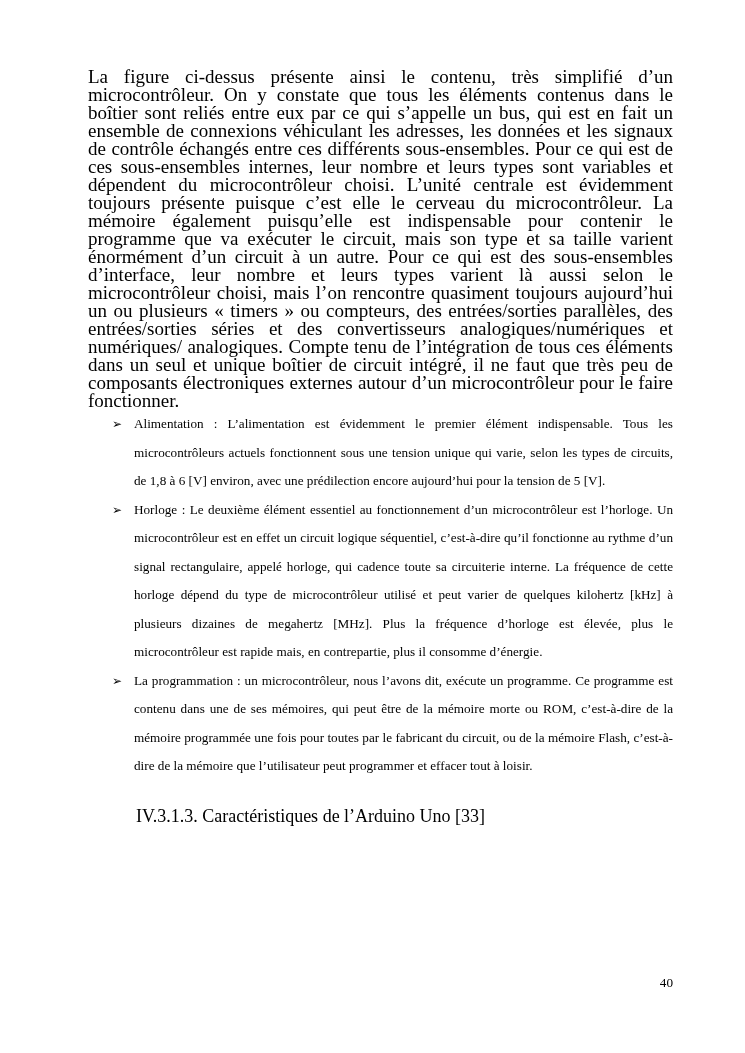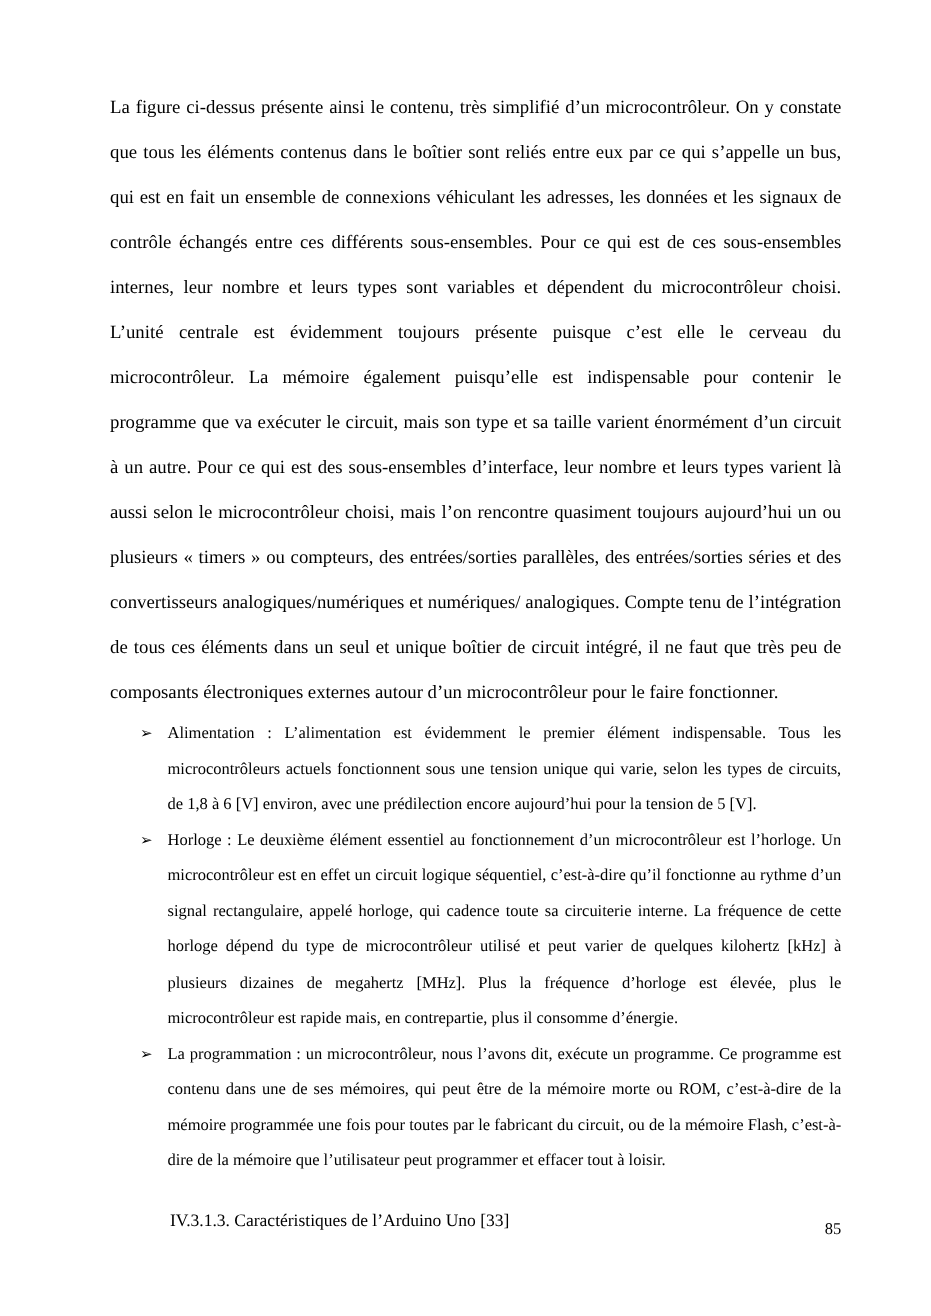--- a/index.html
+++ b/index.html
@@ -17,22 +17,22 @@
   .page {
     position: absolute;
     left: 0;
     top: 0;
     width: 745px;
     height: 1053px;
     box-sizing: border-box;
     padding: 60px 72px 40px 88px;
   }
   .body-text {
-    font-size: 15px;
-    line-height: 36px;
+    font-size: 19px;
+    line-height: 18px;
     text-align: justify;
     text-justify: inter-word;
     margin: 0;
     hyphens: none;
   }
   .intro-para {
     margin-top: 8px;
   }
   .bullet-list {
     list-style: none;
@@ -55,21 +55,21 @@
     line-height: 28.5px;
     font-family: "DejaVu Sans", sans-serif;
     color: #000;
   }
   .bullet-term {
     font-weight: normal;
   }
   .subheading {
     margin-top: 22px;
     padding-left: 48px;
-    font-size: 14px;
+    font-size: 18px;
     line-height: 26px;
   }
   .page-number {
     position: absolute;
     right: 72px;
     bottom: 62px;
     font-size: 13.2px;
     line-height: 16px;
   }
 </style>
@@ -94,15 +94,15 @@
 
     <li class="bullet-item">
       <span class="bullet-marker">➢</span>
       <span class="bullet-term">La programmation :</span><span> un microcontrôleur, nous l’avons dit, exécute un programme. Ce programme est contenu dans une de ses mémoires, qui peut être de la mémoire morte ou ROM, c’est-à-dire de la mémoire programmée une fois pour toutes par le fabricant du circuit, ou de la mémoire Flash, c’est-à-dire de la mémoire que l’utilisateur peut programmer et effacer tout à loisir.</span>
     </li>
 
   </ul>
 
   <div class="subheading">IV.3.1.3. Caractéristiques de l’Arduino Uno [33]</div>
 
-  <div class="page-number">85</div>
+  <div class="page-number">40</div>
 
 </div>
 
 </body></html>

